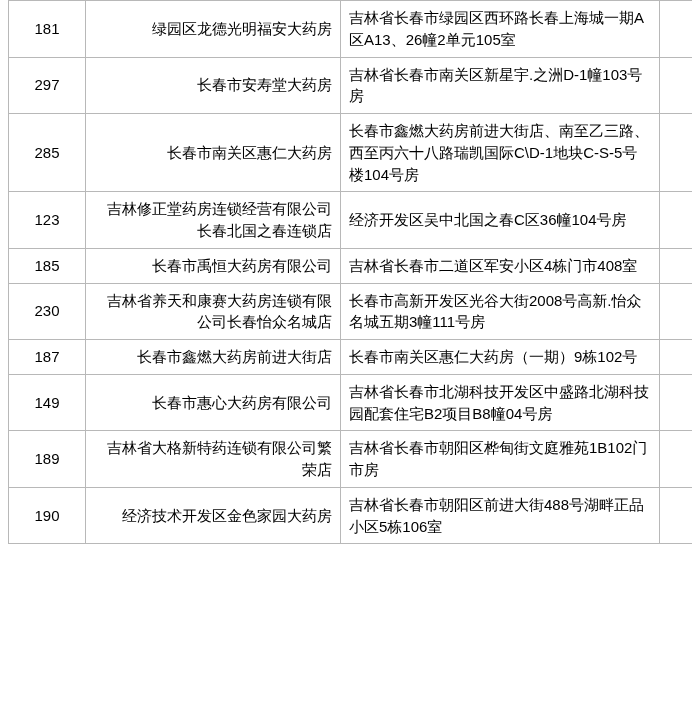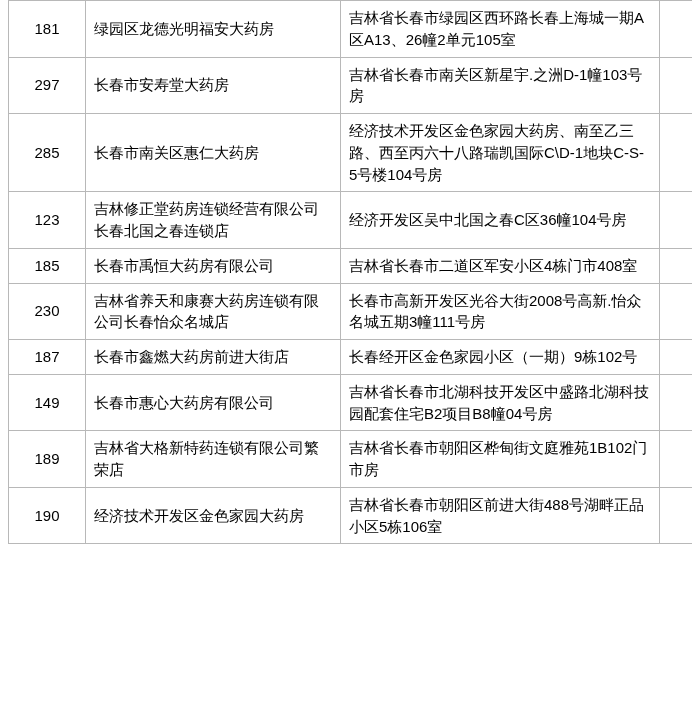--- a/index.html
+++ b/index.html
@@ -32,21 +32,21 @@
     line-height: 1.45;
   }
   td.col-index {
     width: 60px;
     text-align: center;
     font-size: 16px;
     padding: 6px 2px;
   }
   td.col-name {
     width: 238px;
-    text-align: left;
+    text-align: right;
   }
   td.col-address {
     width: 302px;
     text-align: left;
   }
   td.col-extra {
     width: 68px;
   }
   
   table.pharmacy-table tr td:first-child {
@@ -70,21 +70,21 @@
       </tr>
       <tr>
         <td class="col-index">297</td>
         <td class="col-name">长春市安寿堂大药房</td>
         <td class="col-address">吉林省长春市南关区新星宇.之洲D-1幢103号房</td>
         <td class="col-extra"></td>
       </tr>
       <tr>
         <td class="col-index">285</td>
         <td class="col-name">长春市南关区惠仁大药房</td>
-        <td class="col-address">经济技术开发区金色家园大药房、南至乙三路、西至丙六十八路瑞凯国际C\D-1地块C-S-5号楼104号房</td>
+        <td class="col-address">长春市鑫燃大药房前进大街店、南至乙三路、西至丙六十八路瑞凯国际C\D-1地块C-S-5号楼104号房</td>
         <td class="col-extra"></td>
       </tr>
       <tr>
         <td class="col-index">123</td>
         <td class="col-name">吉林修正堂药房连锁经营有限公司长春北国之春连锁店</td>
         <td class="col-address">经济开发区吴中北国之春C区36幢104号房</td>
         <td class="col-extra"></td>
       </tr>
       <tr>
         <td class="col-index">185</td>
@@ -94,21 +94,21 @@
       </tr>
       <tr>
         <td class="col-index">230</td>
         <td class="col-name">吉林省养天和康赛大药房连锁有限公司长春怡众名城店</td>
         <td class="col-address">长春市高新开发区光谷大街2008号高新.怡众名城五期3幢111号房</td>
         <td class="col-extra"></td>
       </tr>
       <tr>
         <td class="col-index">187</td>
         <td class="col-name">长春市鑫燃大药房前进大街店</td>
-        <td class="col-address">长春经开区金色家园小区（一期）9栋102号</td>
+        <td class="col-address">长春市南关区惠仁大药房（一期）9栋102号</td>
         <td class="col-extra"></td>
       </tr>
       <tr>
         <td class="col-index">149</td>
         <td class="col-name">长春市惠心大药房有限公司</td>
         <td class="col-address">吉林省长春市北湖科技开发区中盛路北湖科技园配套住宅B2项目B8幢04号房</td>
         <td class="col-extra"></td>
       </tr>
       <tr>
         <td class="col-index">189</td>

